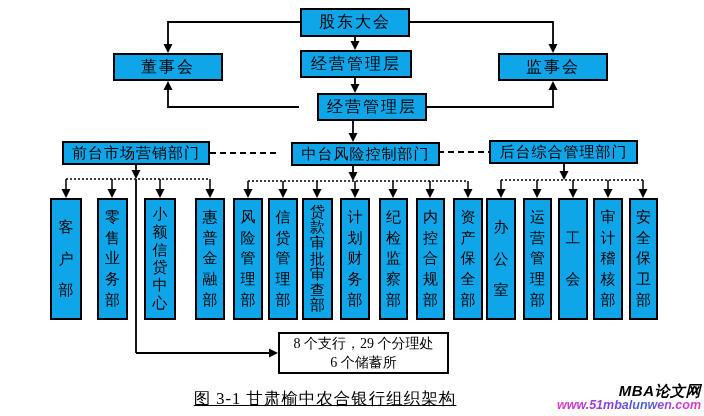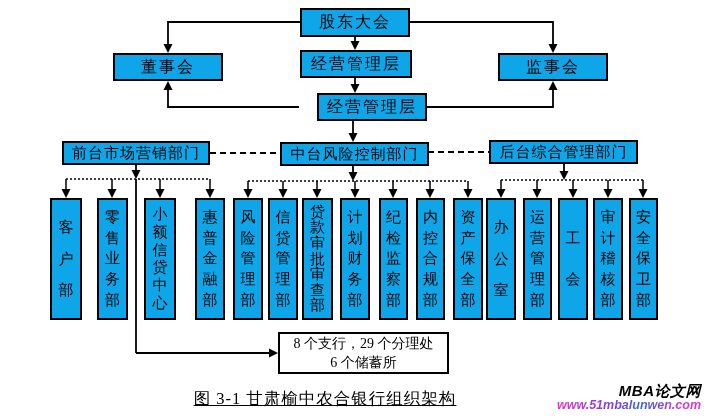--- a/index.html
+++ b/index.html
@@ -107,21 +107,21 @@
     </g>
   </svg>
 
   <div class="box h" style="left:300px;top:8px;width:110px;height:29px">股东大会</div>
   <div class="box h" style="left:113px;top:53px;width:110px;height:28px">董事会</div>
   <div class="box h" style="left:300px;top:50px;width:112px;height:28px">经营管理层</div>
   <div class="box h" style="left:498px;top:53px;width:110px;height:28px">监事会</div>
   <div class="box h" style="left:317px;top:93px;width:110px;height:28px">经营管理层</div>
 
   <div class="box mid" style="left:62px;top:141px;width:148px;height:24px">前台市场营销部门</div>
-  <div class="box mid" style="left:280px;top:142px;width:149px;height:24px">中台风险控制部门</div>
+  <div class="box mid" style="left:291px;top:142px;width:149px;height:24px">中台风险控制部门</div>
   <div class="box mid" style="left:489px;top:140px;width:149px;height:24px">后台综合管理部门</div>
 
   <div class="box v" style="left:50px;width:32px">
       <span>客</span>
       <span>户</span>
       <span>部</span>
     </div>
   <div class="box v" style="left:97px;width:31px">
       <span>零</span>
       <span>售</span>

